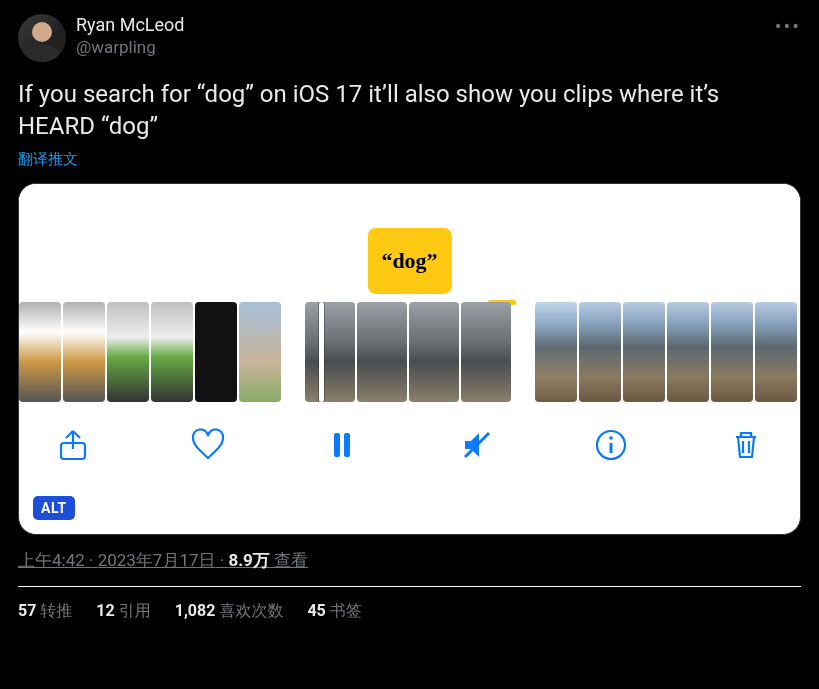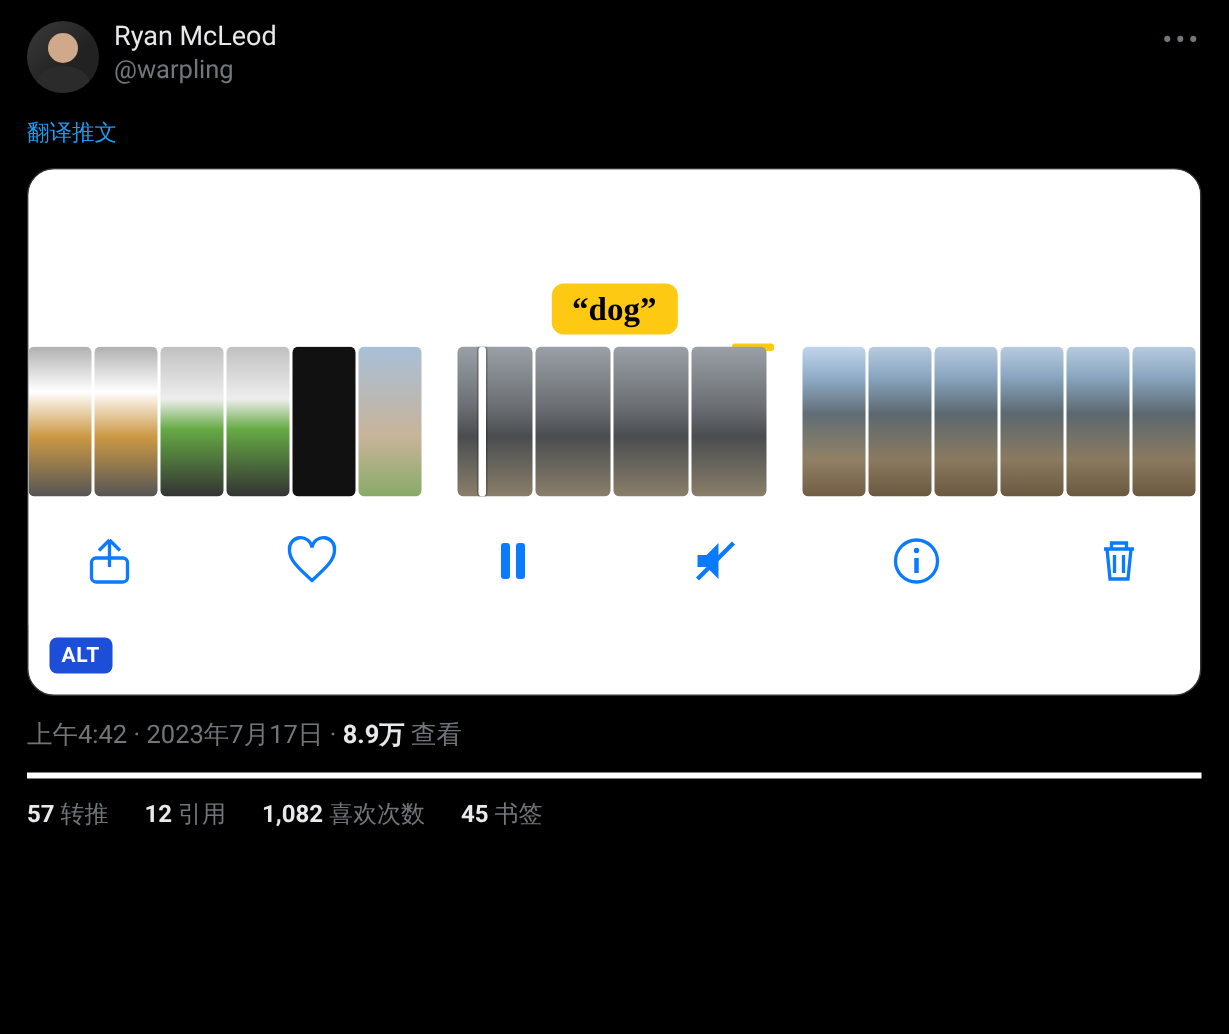--- a/index.html
+++ b/index.html
@@ -86,21 +86,21 @@
   }
   .dog-tag {
     position: absolute;
     left: 50%;
     transform: translateX(-50%);
     bottom: 8px;
     background: #fdc913;
     color: #000;
     font-weight: 700;
     font-size: 22px;
-    padding: 4px 14px;
+    padding: 20px 14px;
     border-radius: 8px;
     font-family: ui-serif, Georgia, serif;
   }
   .dog-tick {
     position: absolute;
     left: 60%;
     width: 28px;
     height: 5px;
     background: #fdc913;
     bottom: -3px;
@@ -173,21 +173,22 @@
     font-weight: 700;
     font-size: 14px;
     padding: 4px 8px;
     border-radius: 5px;
     letter-spacing: 0.5px;
   }
   .meta-row {
     color: #71767b;
     font-size: 17px;
     padding-bottom: 14px;
-    border-bottom: 4px solid #ffffff;
+    border-bottom: 1px solid #ffffff;
+    text-decoration: underline;
   }
   .meta-row .views-num { color: #e7e9ea; font-weight: 700; }
   .stats-row {
     display: flex;
     gap: 24px;
     padding: 14px 0;
     color: #71767b;
     font-size: 16px;
   }
   .stats-row .num { color: #e7e9ea; font-weight: 700; margin-right: 4px; }
@@ -200,20 +201,21 @@
   <div class="more-btn">•••</div>
 
   <div class="header">
     <div class="avatar"></div>
     <div class="names">
       <div class="display-name">Ryan McLeod</div>
       <div class="handle">@warpling</div>
     </div>
   </div>
 
+  <div class="tweet-text">If you search for “dog” on iOS 17 it’ll also show you clips where it’s HEARD “dog”</div>
 
   <a class="translate-link">翻译推文</a>
 
   <div class="media-card">
     <div class="top-white">
       <div class="dog-tag">“dog”</div>
       <div class="dog-tick"></div>
     </div>
 
     <div class="timeline">

